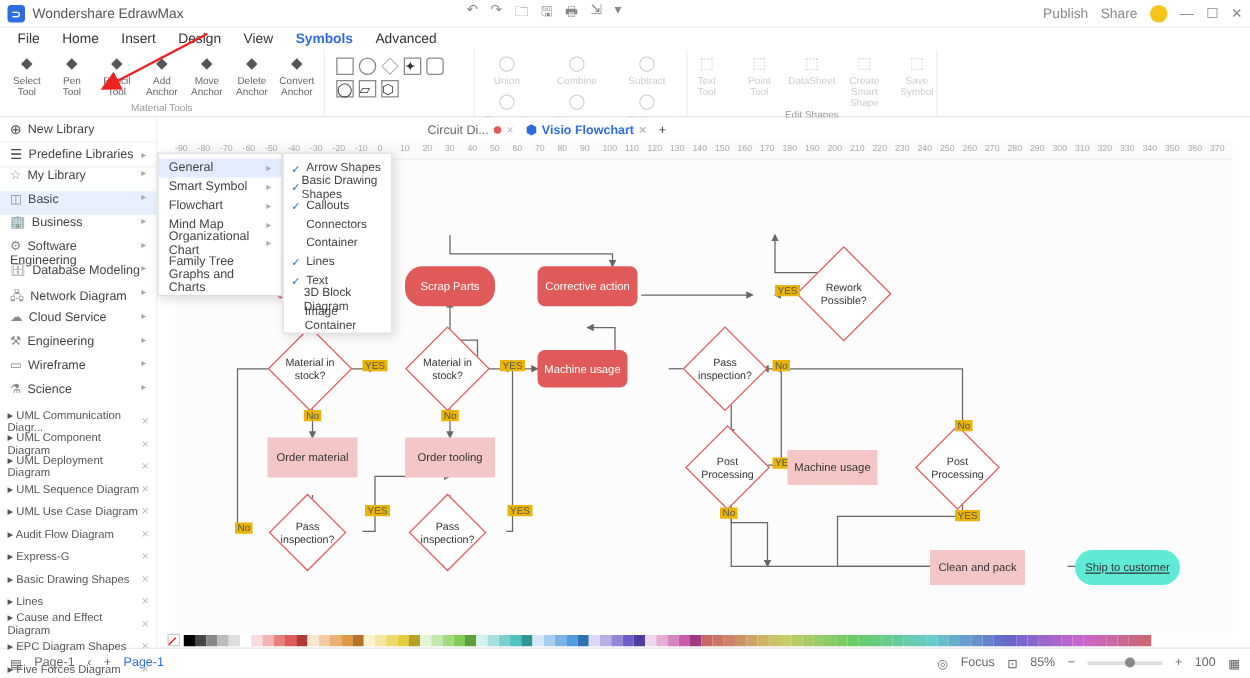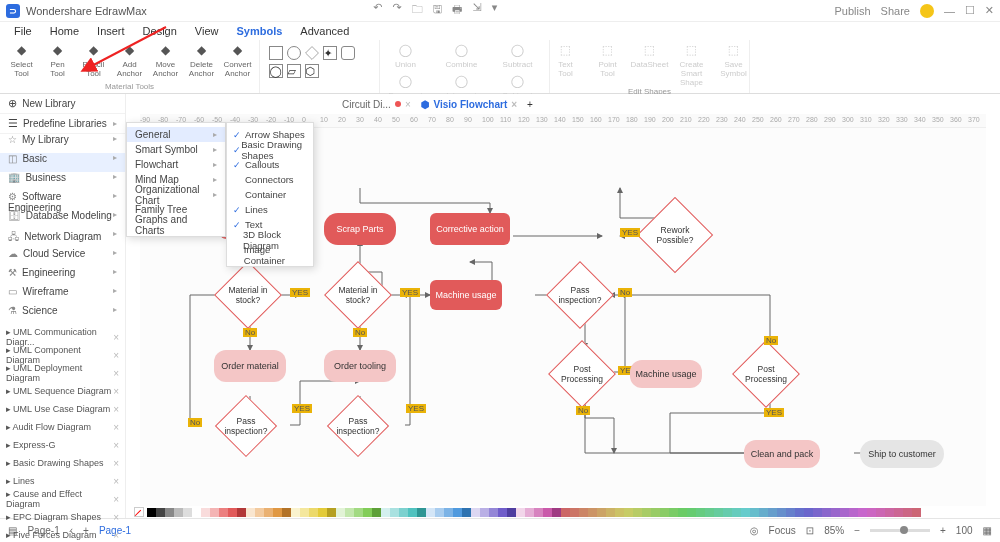--- a/index.html
+++ b/index.html
@@ -43,23 +43,23 @@
 .tabs { position:absolute; top:94px; left:126px; right:0; height:20px; display:flex; align-items:center; padding:0 6px; gap:10px; font-size:10px; z-index:2; background:#fff; }
 .tab { display:flex; align-items:center; gap:4px; color:#666; cursor:pointer; }
 .tab.active { color:#2d6cdf; font-weight:600; }
 .tab .cls { color:#bbb; }
 .tab .dot { width:6px;height:6px;background:#e55;border-radius:50%; }
 .ruler-h { position:absolute; top:114px; left:140px; right:14px; height:14px; background:#fafafa; border-bottom:1px solid #eee; font-size:7px; color:#aaa; overflow:hidden; z-index:1; }
 .ruler-h span { position:absolute; top:2px; }
 .canvas { position:absolute; top:128px; left:140px; right:14px; bottom:36px; background:#fcfcfc; overflow:hidden; z-index:1; }
 .node { position:absolute; display:flex; align-items:center; justify-content:center; font-size:9px; text-align:center; padding:4px; }
 .proc-r { background:#e15a5a; color:#fff; border-radius:6px; }
-.proc-p { background:#f4c6c6; color:#333; border-radius:12px; }
+.proc-p { background:#f4c6c6; color:#333; border-radius:0; }
 .term-r { background:#e15a5a; color:#fff; border-radius:14px; }
-.term-p { background:#e5e5e5; color:#333; border-radius:14px; }
+.term-p { background:#5eead4; color:#333; border-radius:14px;text-decoration:underline; }
 .dia { position:absolute; }
 .dia .dshape { position:absolute; inset:0; transform:rotate(45deg); border:1px solid #e15a5a; background:#fff; }
 .dia .dtxt { position:absolute; inset:0; display:flex; align-items:center; justify-content:center; font-size:8.5px; text-align:center; color:#333; line-height:10px; }
 .edge-lbl { position:absolute; font-size:8px; color:#555; background:#eab308; padding:0 2px; }
 svg.arrows { position:absolute; inset:0; width:100%; height:100%; }
 .colorbar { position:absolute; bottom:24px; left:126px; right:0; height:12px; display:flex; align-items:center; padding:0 8px; gap:0; }
 .colorbar .sw { width:9px; height:9px; display:inline-block; }
 .statusbar { position:absolute; bottom:0; left:0; right:0; height:24px; border-top:1px solid #e5e5e5; display:flex; align-items:center; padding:0 8px; font-size:10px; color:#666; gap:10px; background:#fff; }
 .statusbar .sep { flex:1; }
 .red-arrow { position:absolute; z-index:30; }

